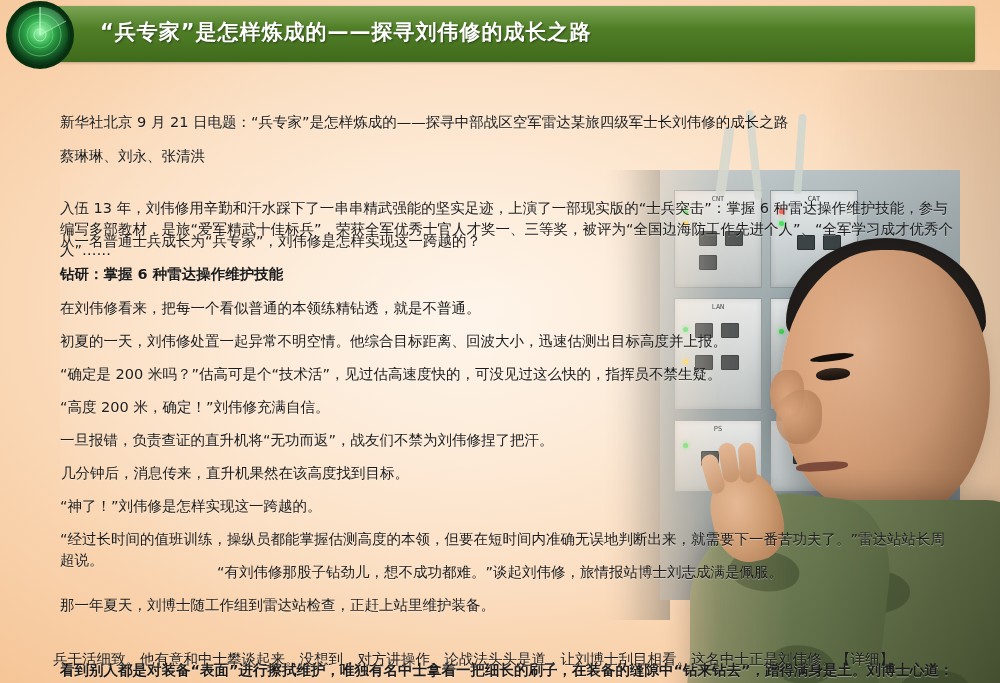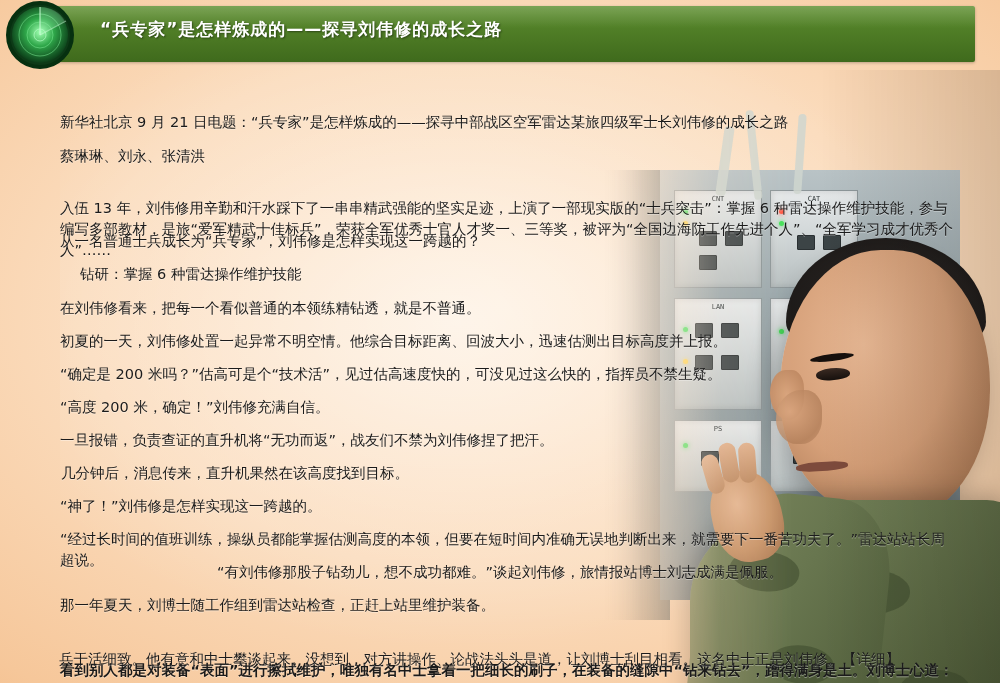--- a/index.html
+++ b/index.html
@@ -51,21 +51,21 @@
     content: "";
     position: absolute;
     left: 0; right: 0; top: 0;
     height: 22px;
     background: linear-gradient(180deg, rgba(255,255,255,0.18), rgba(255,255,255,0));
   }
   .header-title {
     position: absolute;
     left: 100px;
     top: 18px;
-    font-size: 17px;
+    font-size: 21px;
     font-weight: bold;
     color: #ffffff;
     letter-spacing: 1px;
     text-shadow: 1px 1px 2px rgba(0,0,0,0.45);
     white-space: nowrap;
   }
   
   .radar {
     position: absolute;
     left: 4px;
@@ -240,38 +240,38 @@
   .article p {
     position: absolute;
     margin: 0;
     font-size: 14.5px;
     line-height: 21px;
     color: #1b1b1b;
     font-family: "DejaVu Sans", "Liberation Sans", sans-serif;
     pointer-events: auto;
     text-shadow: 0 1px 0 rgba(255,255,255,0.35);
   }
-  .article p.b { font-weight: normal; margin-left: 20px; }
+  .article p.b { font-weight: bold; }
   .lead    { left: 60px; top: 42px;  width: 880px; }
   .authors { left: 60px; top: 76px;  width: 880px; }
   .para1   { left: 60px; top: 128px; width: 895px; }
   .para2   { left: 60px; top: 161px; width: 880px; }
   .sub1    { left: 60px; top: 194px; width: 880px; }
   .para3   { left: 60px; top: 228px; width: 880px; }
   .para4   { left: 60px; top: 261px; width: 880px; }
   .para5   { left: 60px; top: 294px; width: 880px; }
   .para6   { left: 60px; top: 327px; width: 880px; }
   .para7   { left: 60px; top: 360px; width: 880px; }
   .para8   { left: 61px; top: 393px; width: 880px; }
   .para9   { left: 60px; top: 426px; width: 880px; }
   .para10  { left: 60px; top: 459px; width: 895px; }
   .para11  { left: 60px; top: 492px; width: 880px; text-align: center; }
   .para12  { left: 60px; top: 525px; width: 880px; }
   .para13  { left: 60px; top: 590px; width: 895px; font-weight: bold; }
-  .para13b { left: 59px; top: 579px; width: 910px; }
+  .para13b { left: 53px; top: 579px; width: 910px; }
 </style>
 </head>
 <body>
 
 <div class="page">
 
   <div class="header">
     <div class="header-bar"></div>
     <div class="radar">
       <svg width="80" height="70" viewBox="0 0 80 70">

